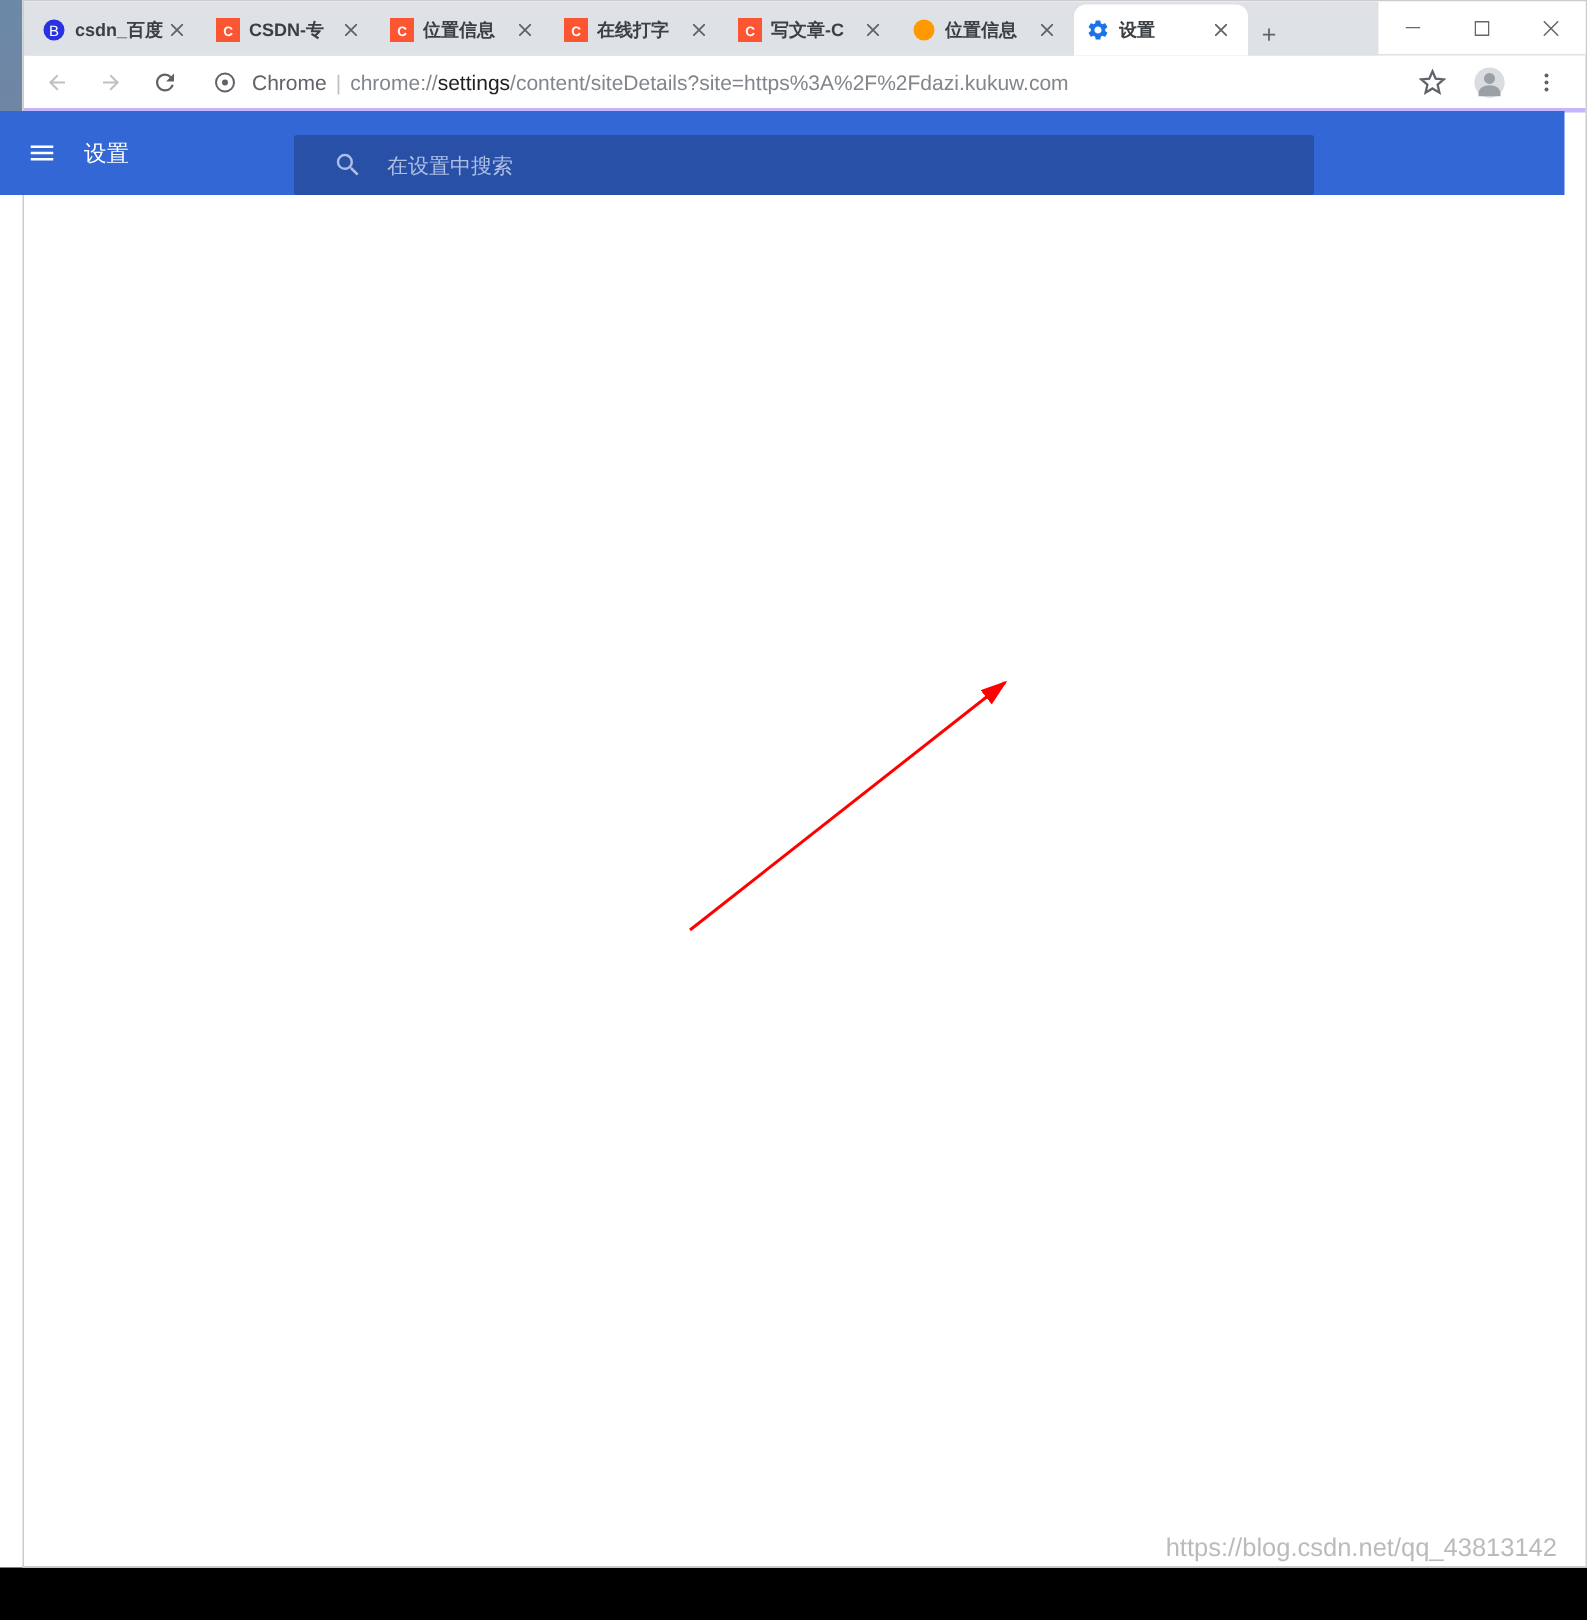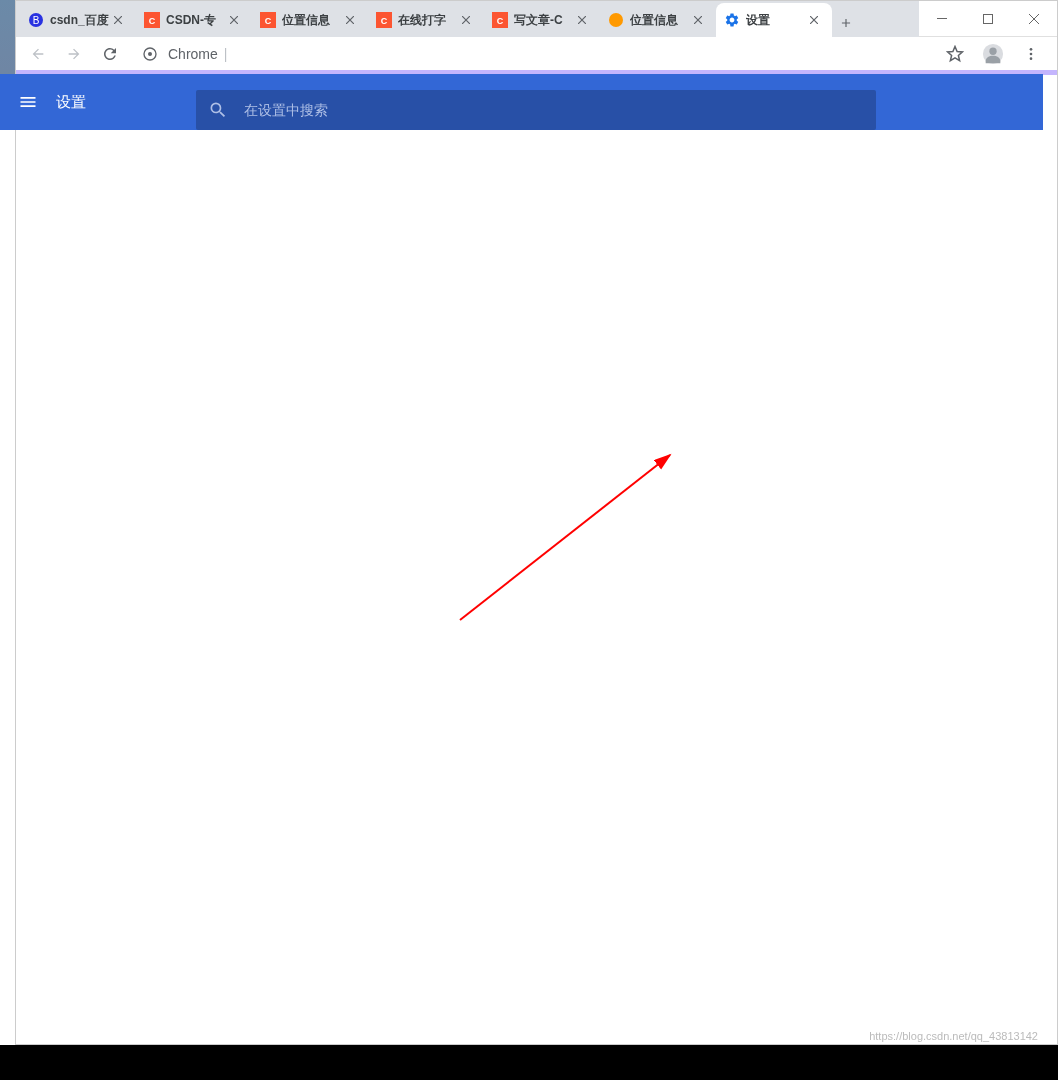--- a/index.html
+++ b/index.html
@@ -8,45 +8,45 @@
 .window { position: absolute; top: 0; left: 15px; width: 1043px; height: 1045px; background: #fff; border: 1px solid #ccc; z-index: 1; }
 .titlebar { height: 36px; background: #fff; display: flex; justify-content: flex-end; align-items: center; border-bottom: 1px solid #e0e0e0; }
 .win-btn { width: 46px; height: 30px; display: flex; align-items: center; justify-content: center; color: #666; cursor: default; }
 .tabs-row { height: 36px; background: #dee1e6; display: flex; align-items: flex-end; padding-left: 4px; position: absolute; top: 0; left: 0; right: 138px; }
 .tab { height: 34px; min-width: 116px; max-width: 116px; background: #dee1e6; display: flex; align-items: center; padding: 0 8px; border-radius: 8px 8px 0 0; font-size: 12px; color: #3c4043; }
 .tab.active { background: #fff; }
 .tab-icon { width: 16px; height: 16px; margin-right: 6px; flex-shrink: 0; }
 .tab-title { flex: 1; overflow: hidden; white-space: nowrap; text-overflow: ellipsis; font-weight: bold; }
 .tab-close { width: 14px; height: 14px; color: #5f6368; margin-left: 4px; flex-shrink: 0; }
 .new-tab { width: 28px; height: 28px; display: flex; align-items: center; justify-content: center; color: #5f6368; }
-.toolbar { height: 38px; display: flex; align-items: center; padding: 0 8px; gap: 8px; border-bottom: 5px solid #c4b5fd; }
+.toolbar { height: 38px; display: flex; align-items: center; padding: 0 8px; gap: 8px; border-bottom: 3px solid #c4b5fd; }
 .nav-btn { width: 28px; height: 28px; display: flex; align-items: center; justify-content: center; color: #5f6368; border-radius: 50%; }
 .nav-btn.disabled { color: #bdc1c6; }
 .address-bar { flex: 1; height: 28px; display: flex; align-items: center; padding: 0 10px; font-size: 14px; color: #5f6368; }
 .url-seg { color: #202124; }
 .url-grey { color: #80868b; }
 .toolbar-right { display: flex; align-items: center; gap: 10px; margin-right: 4px; }
 .header-bar { position: absolute; top: 74px; left: 0; right: 15px; height: 56px; background: #3367d6; display: flex; align-items: center; z-index: 2; }
 .menu-btn { width: 56px; display: flex; align-items: center; justify-content: center; color: #fff; }
 .header-title { color: #fff; font-size: 15px; margin-right: 100px; }
-.search-box { flex: 1; max-width: 680px; height: 40px; background: #2850a7; border-radius: 2px; display: flex; align-items: center; padding: 0 12px; color: #aebfe6; margin-left: 10px; margin-top: 16px; }
+.search-box { flex: 1; max-width: 680px; height: 40px; background: #2850a7; border-radius: 2px; display: flex; align-items: center; padding: 0 26px; color: #aebfe6; margin-left: 10px; margin-top: 16px; }
 .search-box input { background: transparent; border: none; outline: none; color: #fff; font-size: 14px; margin-left: 16px; flex: 1; }
 .search-box input::placeholder { color: #aebfe6; }
 .settings-body { position: absolute; top: 130px; left: 0; right: 15px; bottom: 0; background: #fff; overflow-y: auto; }
 .settings-panel { width: 680px; margin: 0 auto; background: #fff; border: 1px solid #e0e0e0; border-radius: 4px; }
 .perm-row { display: flex; align-items: center; padding: 12px 20px; min-height: 48px; }
 .perm-icon { width: 20px; height: 20px; margin-right: 24px; color: #616161; flex-shrink: 0; }
 .perm-label { flex: 1; font-size: 13px; color: #202124; }
 .perm-sublabel { font-size: 12px; color: #5f6368; margin-top: 2px; }
 .perm-select { width: 200px; height: 32px; background: #f1f3f4; border-top: 1px solid #e0e0e0; border-bottom: 1px solid #c4c7c5; border-left: none; border-right: none; display: flex; align-items: center; justify-content: space-between; padding: 0 10px; font-size: 13px; color: #202124; }
 .dropdown-arrow { color: #5f6368; }
 .scrollbar-track { position: absolute; top: 74px; right: 0; width: 15px; bottom: 0; background: #f1f1f1; }
 .scrollbar-thumb { position: absolute; right: 0; width: 15px; background: #c1c1c1; }
 .arrow-annotation { position: absolute; pointer-events: none; z-index: 10; }
-.watermark { position: absolute; bottom: 38px; right: 20px; color: #bbb; font-size: 11px; z-index: 5; }
+.watermark { position: absolute; bottom: 38px; right: 20px; color: #bbb; font-size: 17px; z-index: 5; }
 .bottom-black { position: absolute; bottom: 0; left: 0; right: 0; height: 35px; background: #000; }
 </style>
 </head>
 <body>
 
 <div class="desktop-bg"></div>
 
 <div class="window">
   <div class="tabs-row" id="tabs-container">
       <div class="tab">
@@ -157,20 +157,21 @@
           <path fill="currentColor" d="M17.65 6.35A7.958 7.958 0 0012 4c-4.42 0-8 3.58-8 8s3.58 8 8 8c3.73 0 6.84-2.55 7.73-6h-2.08A5.99 5.99 0 0112 18c-3.31 0-6-2.69-6-6s2.69-6 6-6c1.66 0 3.14.69 4.22 1.78L13 11h7V4l-2.35 2.35z"></path>
         </svg>
       </div>
     <div class="address-bar">
       <svg width="16" height="16" viewBox="0 0 24 24" style="margin-right:10px;color:#5f6368">
           <circle cx="12" cy="12" r="9" fill="none" stroke="currentColor" stroke-width="2"></circle>
           <circle cx="12" cy="12" r="3" fill="currentColor"></circle>
         </svg>
       <span>Chrome</span>
       <span style="margin:0 6px;color:#bdc1c6">|</span>
+      <span><span class="url-grey">chrome://</span><span class="url-seg">settings</span><span class="url-grey">/content/siteDetails?site=https%3A%2F%2Fdazi.kukuw.com</span></span>
     </div>
     <div class="toolbar-right">
       <div class="nav-btn">
           <svg width="18" height="18" viewBox="0 0 24 24">
             <path fill="none" stroke="#5f6368" stroke-width="2" d="M12 17.27L18.18 21l-1.64-7.03L22 9.24l-7.19-.61L12 2 9.19 8.63 2 9.24l5.46 4.73L5.82 21z"></path>
           </svg>
         </div>
       <div class="nav-btn">
           <svg width="22" height="22" viewBox="0 0 24 24">
             <circle cx="12" cy="12" r="11" fill="#dadce0"></circle>

